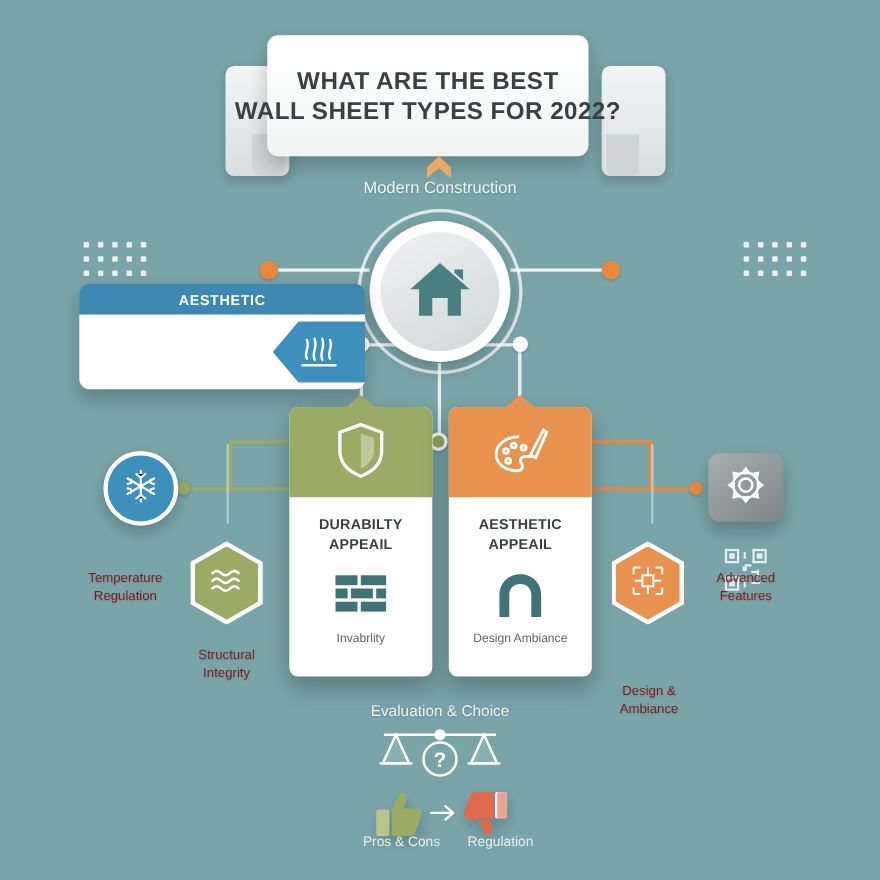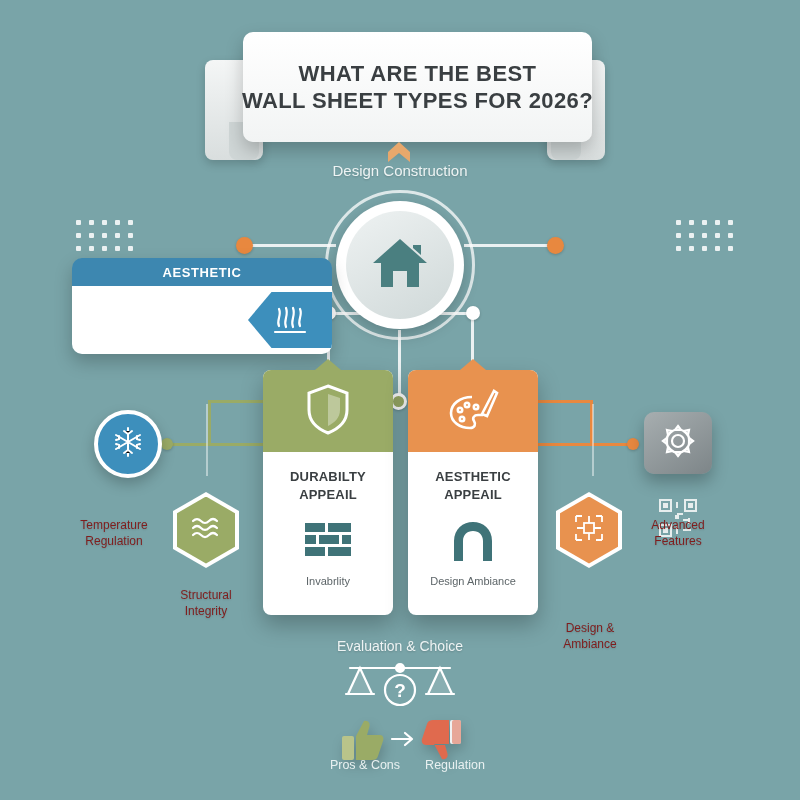--- a/index.html
+++ b/index.html
@@ -18,21 +18,21 @@
 
   
   .ribbon-wrap{left:205px;top:32px;width:400px;height:120px;}
   .ribbon-tail{position:absolute;top:28px;width:58px;height:100px;background:linear-gradient(180deg,#f4f6f6,#d9dede);border-radius:8px;
      box-shadow:0 4px 10px rgba(0,0,0,.18);}
   .ribbon-tail.l{left:0;}
   .ribbon-tail.r{right:0;}
   .ribbon-fold{position:absolute;top:90px;width:30px;height:38px;background:#cfd6d6;border-radius:0 0 8px 8px;}
   .ribbon-fold.l{left:24px;}
   .ribbon-fold.r{right:24px;}
-  .ribbon-main{position:absolute;left:38px;top:0;width:349px;height:110px;
+  .ribbon-main{position:absolute;left:38px;top:0;width:292px;height:110px;
      background:linear-gradient(180deg,#ffffff,#f2f4f4);
      border-radius:10px;box-shadow:0 8px 18px rgba(0,0,0,.22);
      display:flex;flex-direction:column;align-items:center;justify-content:center;}
   .ribbon-main .t1,.ribbon-main .t2{
      color:#3a3f42;font-weight:bold;letter-spacing:.4px;line-height:1.25;white-space:nowrap;}
   .ribbon-main .t1{font-size:22px;}
   .ribbon-main .t2{font-size:22px;}
 
   .chev-badge{left:388px;top:142px;width:22px;height:20px;}
 
@@ -139,31 +139,31 @@
       <i></i>
     </div>
 
   <div class="abs ribbon-wrap">
     <div class="ribbon-tail l"></div>
     <div class="ribbon-tail r"></div>
     <div class="ribbon-fold l"></div>
     <div class="ribbon-fold r"></div>
     <div class="ribbon-main">
       <div class="t1">WHAT ARE THE BEST</div>
-      <div class="t2">WALL SHEET TYPES FOR 2026?</div>
+      <div class="t2">WALL SHEET TYPES FOR 2022?</div>
     </div>
   </div>
 
   <div class="abs chev-badge">
     <svg width="22" height="20" viewBox="0 0 22 20">
         <path d="M11 0 L22 10 L22 20 L11 11 L0 20 L0 10 Z" fill="#e8a86c"></path>
       </svg>
   </div>
 
-  <div class="abs subtitle">Design Construction</div>
+  <div class="abs subtitle">Modern Construction</div>
 
   <div class="abs line hline" style="left:244px;top:244px;width:92px;"></div>
   <div class="abs line hline" style="left:464px;top:244px;width:92px;"></div>
   <div class="abs node orange" style="left:236px;top:237px;width:17px;height:17px;"></div>
   <div class="abs node orange" style="left:547px;top:237px;width:17px;height:17px;"></div>
 
   <div class="abs line vline" style="left:398px;top:330px;height:70px;"></div>
   <div class="abs line hline" style="left:328px;top:312px;width:144px;"></div>
   <div class="abs line vline" style="left:327px;top:312px;height:58px;"></div>
   <div class="abs line vline" style="left:471px;top:312px;height:58px;"></div>

